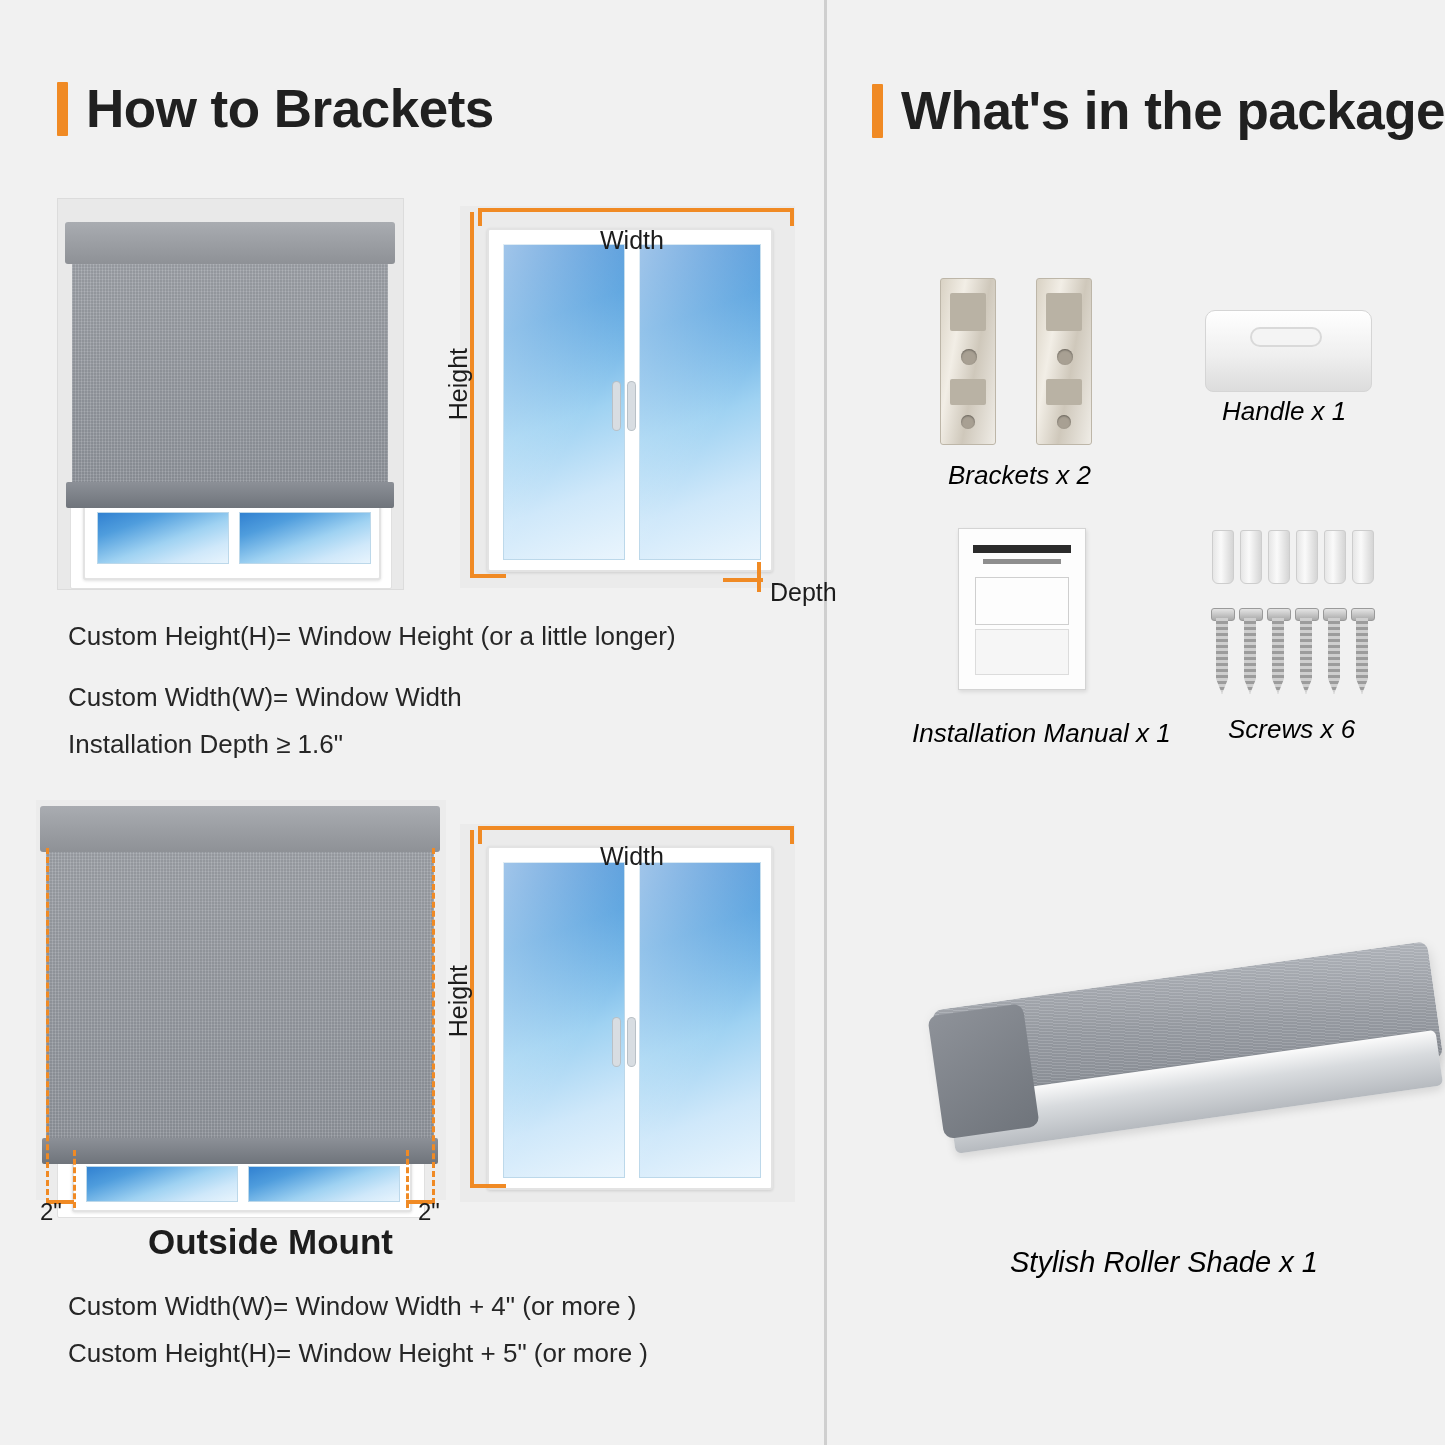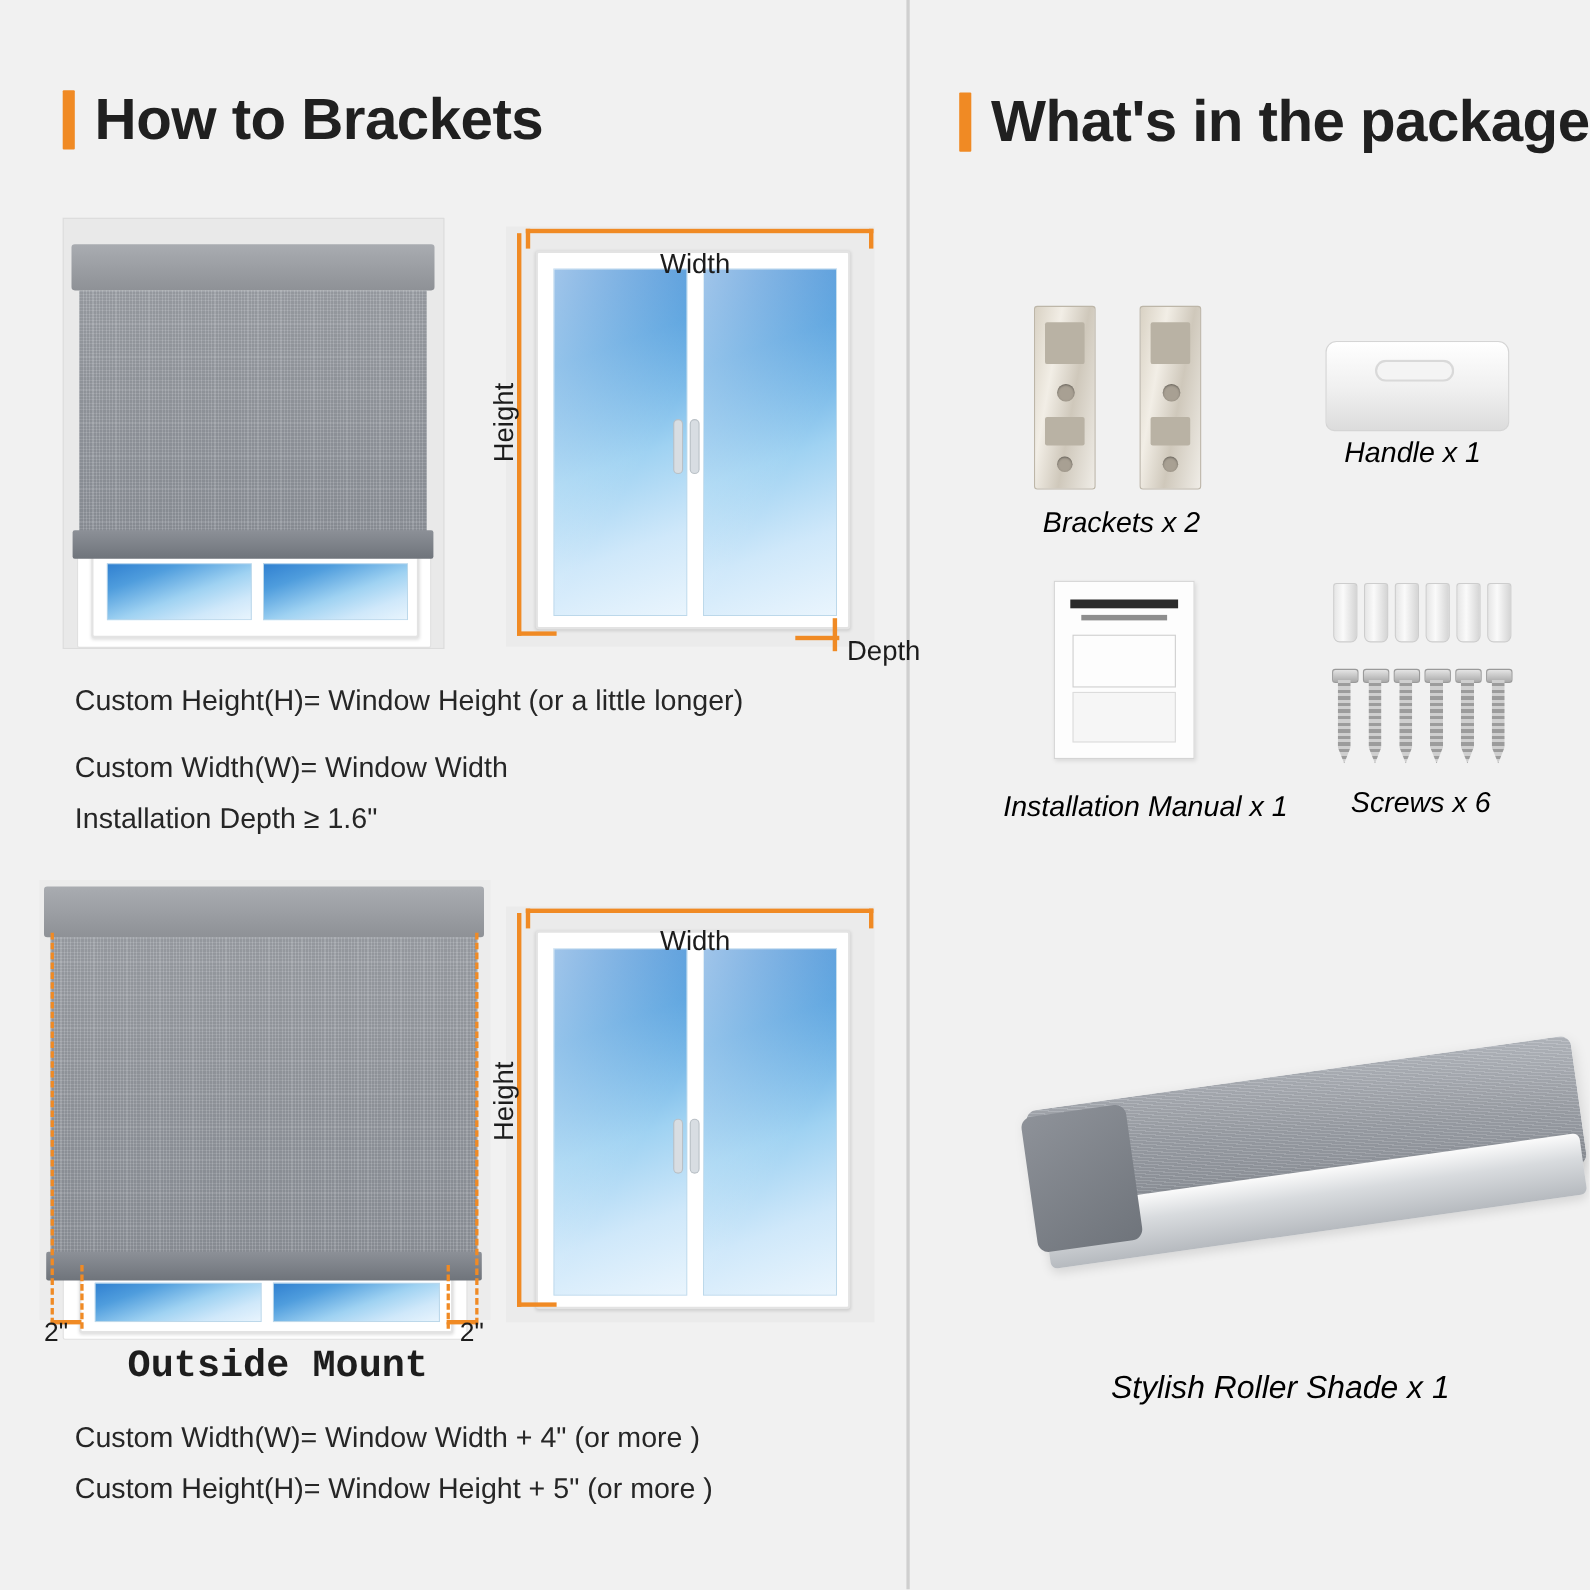--- a/index.html
+++ b/index.html
@@ -191,21 +191,21 @@
     <div class="dim-line" style="left:478px;top:826px;width:4px;height:18px;"></div>
     <div class="dim-line" style="left:790px;top:826px;width:4px;height:18px;"></div>
     <div class="dim-label" style="left:600px;top:842px;">Width</div>
 
     <div class="dim-line" style="left:470px;top:830px;width:4px;height:358px;"></div>
     <div class="dim-line" style="left:470px;top:1184px;width:36px;height:4px;"></div>
     <div class="dim-label vert" style="left:444px;top:965px;">Height</div>
   </div>
 
   <div class="mount-block" style="left:68px;top:1222px;width:740px;">
-    <div class="mount-title" style="margin-left:48px;font-family:Liberation Mono, monospace;">Outside Mount</div>
+    <div class="mount-title" style="margin-left:80px;">Outside Mount</div>
     <div class="mount-line" style="margin-top:26px;">Custom Width(W)= Window Width + 4" (or more )</div>
     <div class="mount-line" style="margin-top:10px;">Custom Height(H)= Window Height + 5" (or more )</div>
   </div>
 
   <div class="section-head" style="left:872px;top:80px;justify-content:center;">
     <div class="head-bar"></div>
     <div class="head-text">What's in the package</div>
   </div>
 
   <div class="pkg-item">

